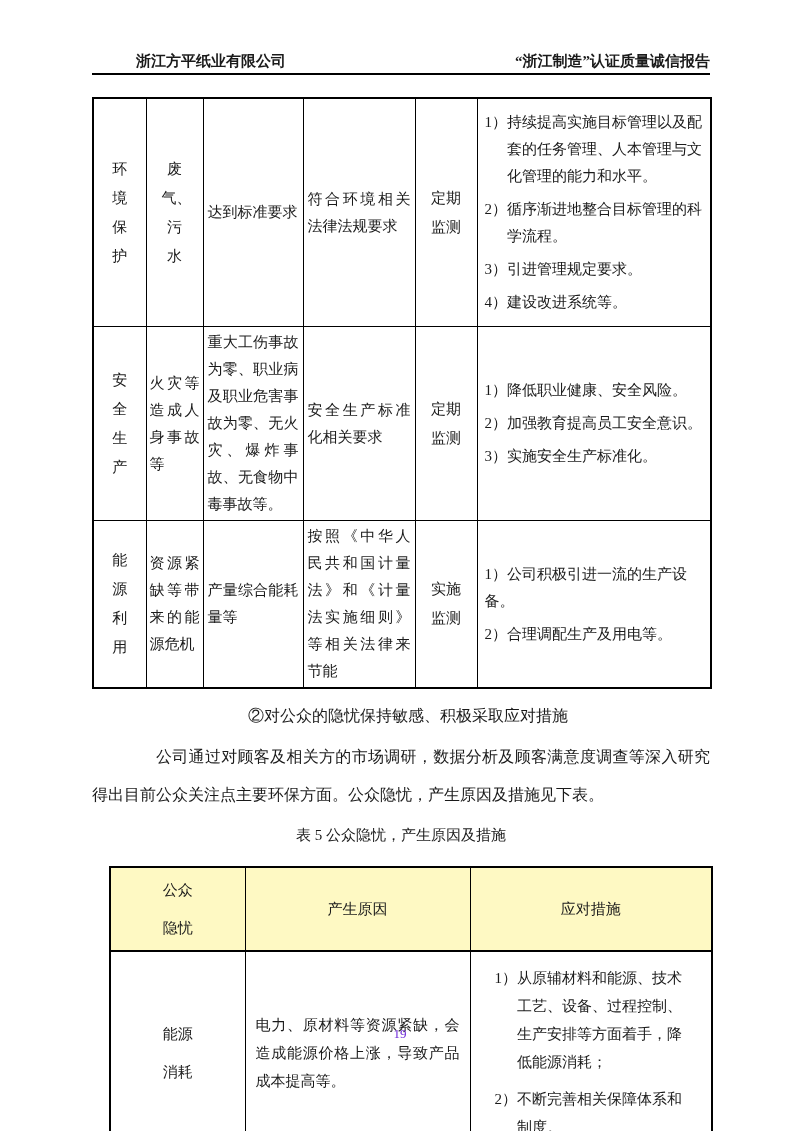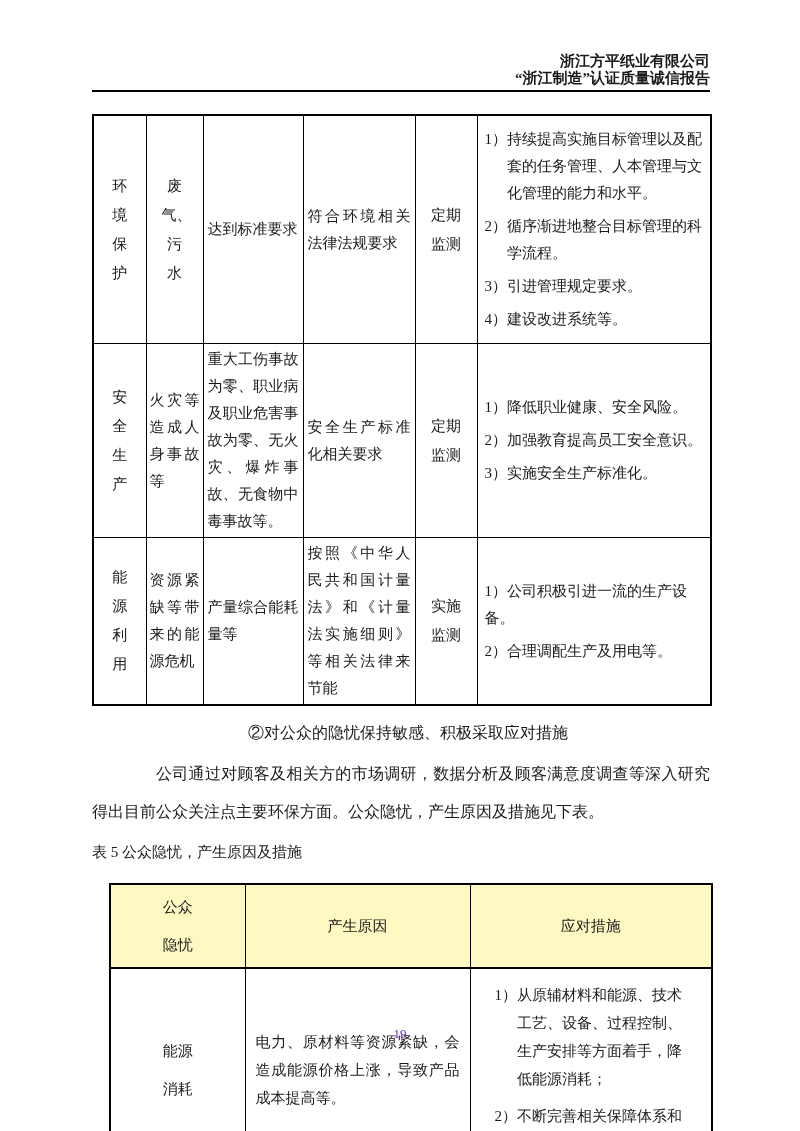--- a/index.html
+++ b/index.html
@@ -12,40 +12,40 @@
     color:#1a1a1a;
     overflow:hidden;
   }
   .content{position:absolute;left:92px;top:53px;width:618px;}
 
   
   .hdr{
     display:flex;justify-content:space-between;align-items:flex-end;
     border-bottom:2px solid #000;
     padding-bottom:3px;
-    font-weight:bold;font-size:15px;line-height:17px;flex-direction:column;
+    font-weight:bold;font-size:15px;line-height:17px;
   }
   .hdr .left{padding-left:44px;}
 
   
   table{border-collapse:collapse;table-layout:fixed;}
   .t1{width:618px;margin-top:22px;border:2px solid #000;}
   .t1 td{border:1px solid #000;font-size:15px;line-height:29px;
          vertical-align:middle;padding:2px 4px;word-break:break-all;}
   .t1 td.stack{white-space:pre-line;text-align:center;padding:2px 15px;}
   .t1 td.just{text-align:justify;text-justify:inter-ideograph;line-height:27px;}
   .t1 td.listcell{padding:4px 2px 4px 7px;line-height:27px;}
   .li{padding-left:1.5em;text-indent:-1.5em;margin:6px 0;}
   .li.noind{padding-left:0;text-indent:0;}
 
   
   .h2{font-size:16px;margin:15px 0 0 14px;line-height:24px;text-align:center;}
   .para{font-size:16px;line-height:38px;margin:10px 0 0 0;
         text-align:justify;text-justify:inter-ideograph;text-indent:64px;}
-  .tbl-title{font-size:15px;text-align:left;margin:9px 0 0 0;line-height:24px;}
+  .tbl-title{font-size:15px;text-align:center;margin:9px 0 0 0;line-height:24px;}
 
   
   .t5{width:602px;margin:19px 0 0 17px;border:2px solid #000;}
   .t5 th,.t5 td{border:1px solid #000;font-size:15px;vertical-align:middle;
         font-weight:normal;padding:3px 8px;word-break:break-all;}
   .t5 th{height:76px;text-align:center;line-height:38px;white-space:pre-line;
         border-bottom:2px solid #000;}
   .t5 td{height:138px;}
   .t5 td.stack{white-space:pre-line;text-align:center;line-height:38px;}
   .t5 td.cause{line-height:28px;text-align:justify;text-justify:inter-ideograph;padding:3px 10px;}

